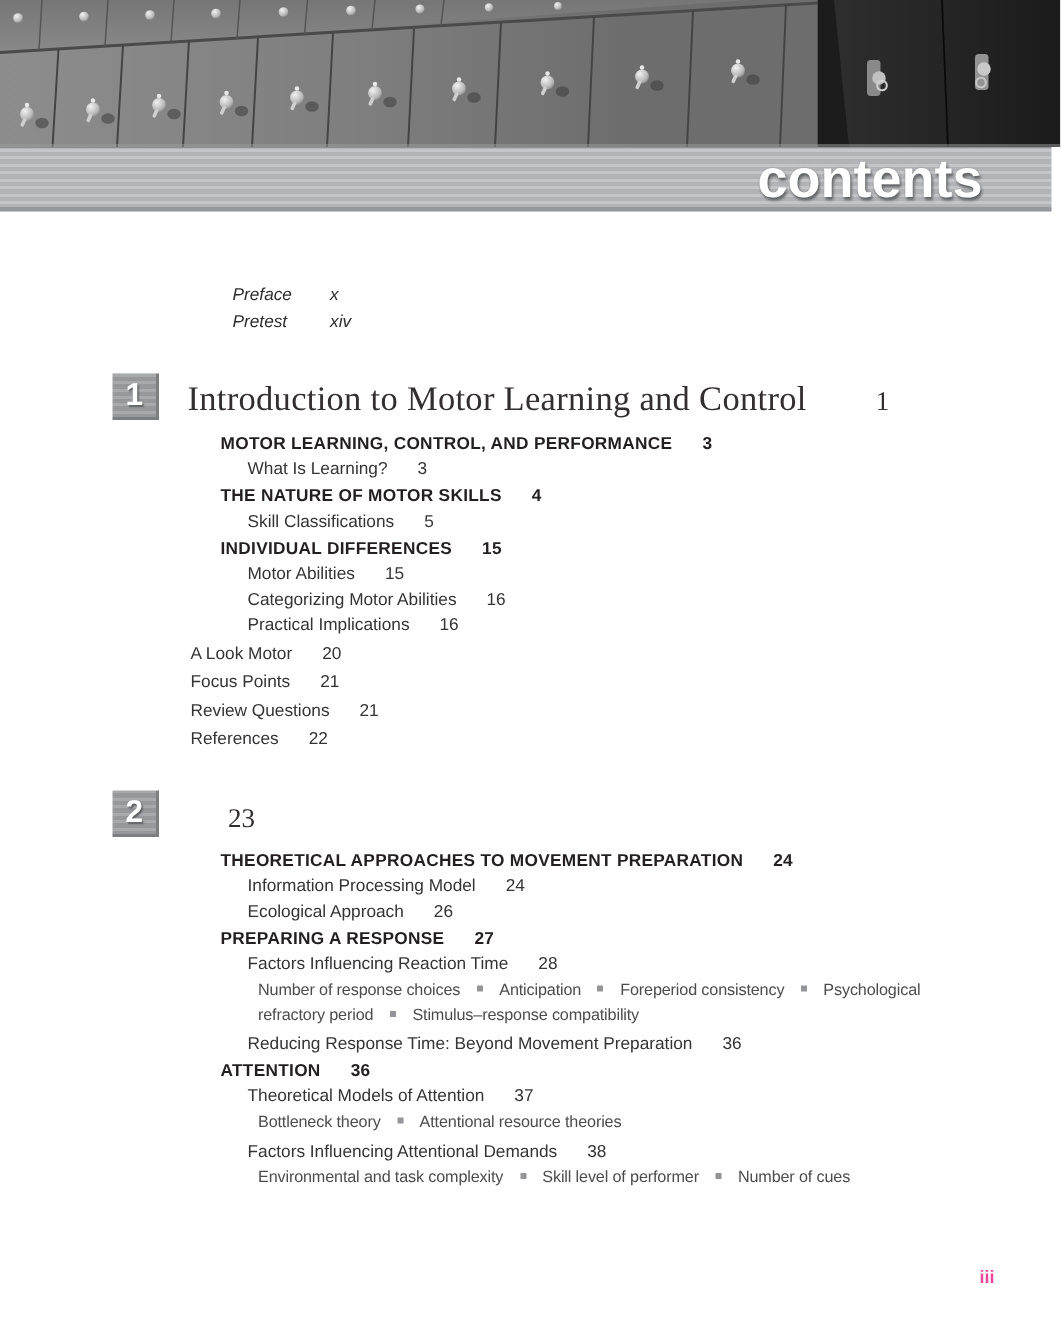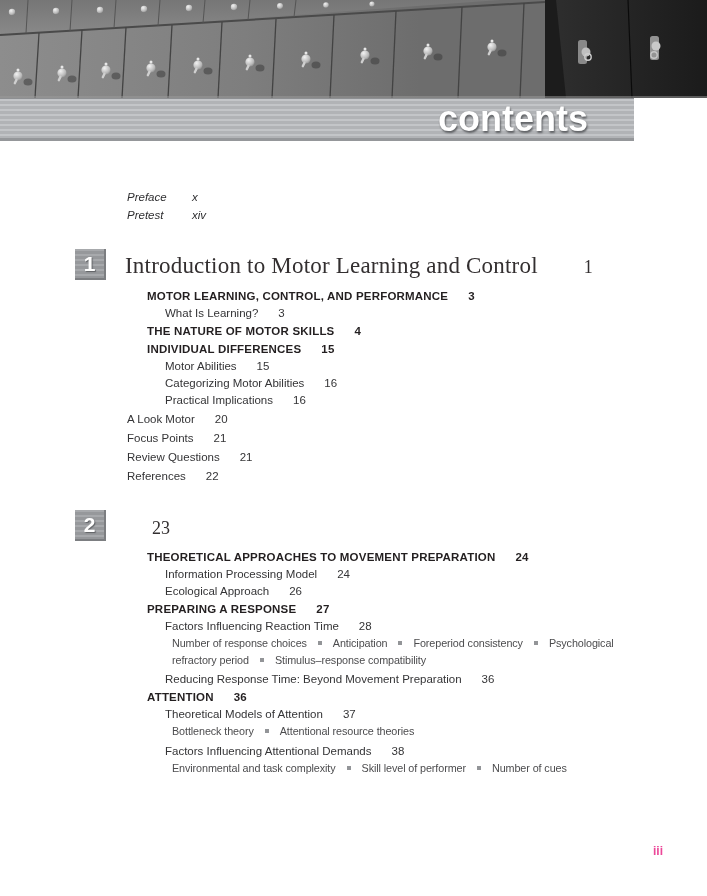--- a/index.html
+++ b/index.html
@@ -5,38 +5,38 @@
   * { margin:0; padding:0; box-sizing:border-box; }
   html,body { width:707px; height:896px; background:#ffffff; overflow:hidden;
               font-family:"Liberation Sans", sans-serif; }
   .page { position:relative; width:707px; height:896px; background:#fff; }
 
   
   .photo { position:absolute; left:0; top:0; width:707px; height:98px; display:block; }
 
   
   .banner {
-    position:absolute; left:0; top:98px; width:634px; height:43px;
+    position:absolute; left:0; top:98px; width:701px; height:43px;
     background:repeating-linear-gradient(180deg,
       #c3c5c8 0px, #c3c5c8 2px, #b1b3b6 2px, #b1b3b6 5px);
     border-top:1px solid #8e9093;
     border-bottom:3px solid #95979a;
     text-align:right;
   }
   .banner-title {
     display:inline-block; margin-right:46px; line-height:40px;
     font-size:36px; font-weight:bold; letter-spacing:0px; color:#ffffff;
     text-shadow:1px 2px 2px rgba(92,94,97,.95), 0 0 1px rgba(120,120,120,.6);
   }
 
   
   .content { position:absolute; left:75px; top:141px; right:42px;
              border-left:0; }
 
-  .front-matter { margin:50px 0 0 52px; }
+  .front-matter { margin:50px 0 0 80px; }
   .fm-row { line-height:12px; margin-top:6px; font-size:11.5px; font-style:italic; color:#2e2e30; }
   .fm-row:first-child { margin-top:0; }
   .fm-label { display:inline-block; min-width:50px; margin-right:15px; }
   .fm-page  { display:inline-block; }
 
   .chapter { margin-top:28px; }
   .chapter-head { display:flex; align-items:flex-start; }
   .chapter-badge {
     width:31px; height:31px; flex:0 0 31px;
     background:repeating-linear-gradient(180deg,
@@ -225,20 +225,21 @@
         <div class="chapter">
           <div class="chapter-head">
             <div class="chapter-badge">1</div>
             <div class="chapter-title">Introduction to Motor Learning and Control</div>
             <div class="chapter-page">1</div>
           </div>
           <div class="entries">
             <div class="row row-section"><span>MOTOR LEARNING, CONTROL, AND PERFORMANCE</span><span class="pg">3</span></div>
             <div class="row row-sub"><span>What Is Learning?</span><span class="pg">3</span></div>
             <div class="row row-section"><span>THE NATURE OF MOTOR SKILLS</span><span class="pg">4</span></div>
+            <div class="row row-sub"><span>Skill Classifications</span><span class="pg">5</span></div>
             <div class="row row-section"><span>INDIVIDUAL DIFFERENCES</span><span class="pg">15</span></div>
             <div class="row row-sub"><span>Motor Abilities</span><span class="pg">15</span></div>
             <div class="row row-sub"><span>Categorizing Motor Abilities</span><span class="pg">16</span></div>
             <div class="row row-sub"><span>Practical Implications</span><span class="pg">16</span></div>
             <div class="row row-plain"><span>A Look Motor</span><span class="pg">20</span></div>
             <div class="row row-plain"><span>Focus Points</span><span class="pg">21</span></div>
             <div class="row row-plain"><span>Review Questions</span><span class="pg">21</span></div>
             <div class="row row-plain"><span>References</span><span class="pg">22</span></div>
           </div>
         </div>

